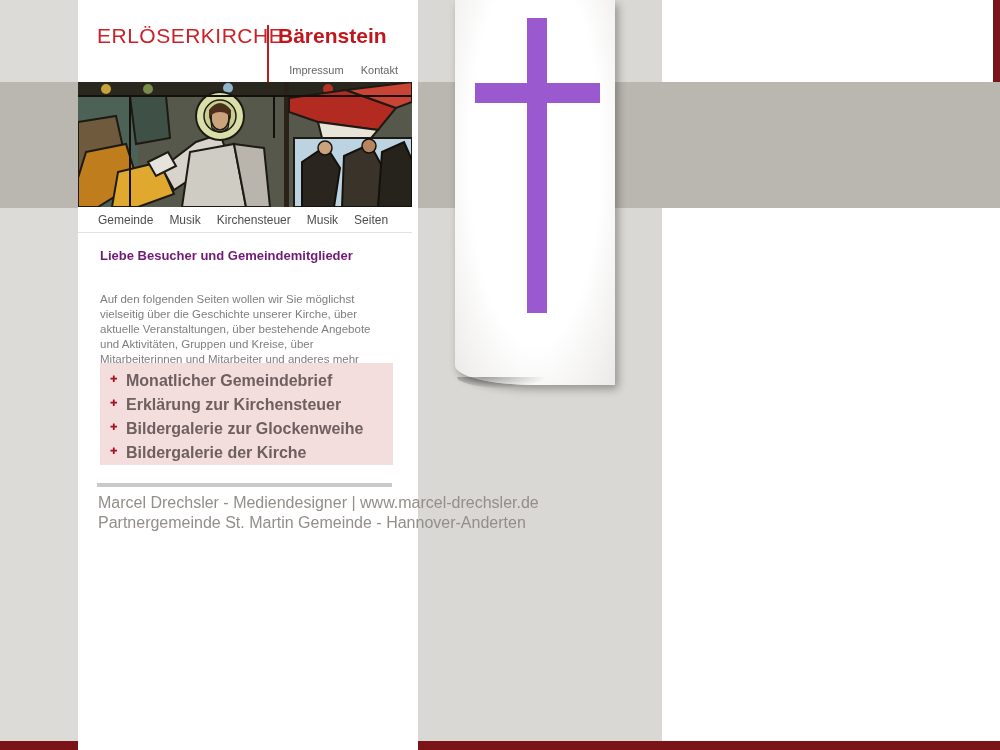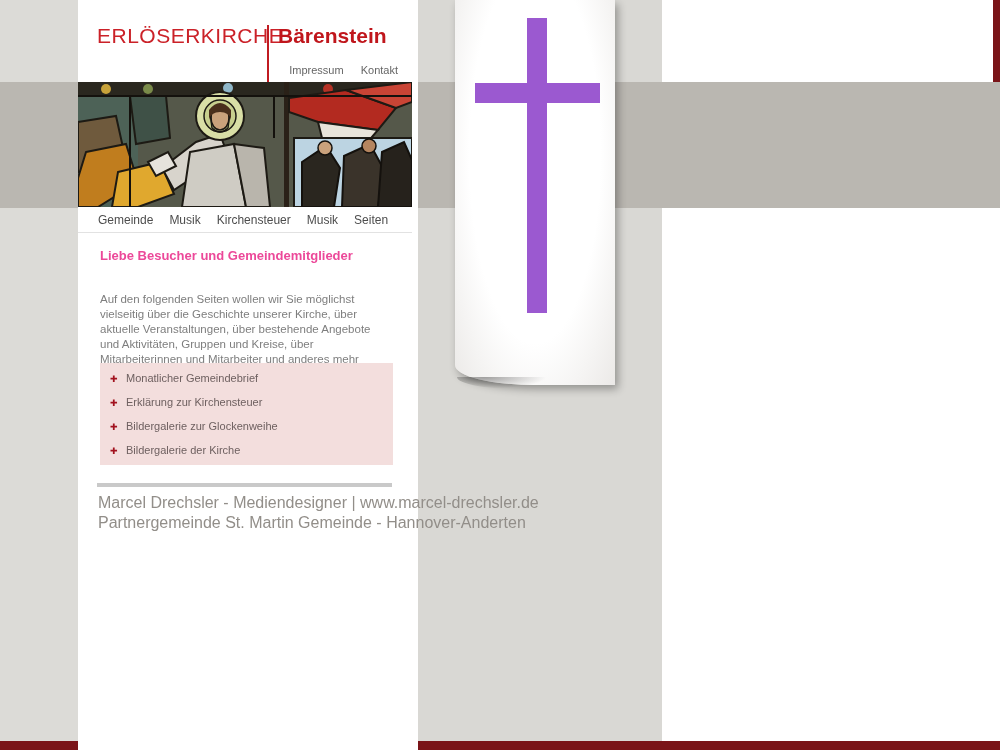--- a/index.html
+++ b/index.html
@@ -31,30 +31,30 @@
   .banner{position:absolute;left:0;top:82px;width:334px;height:125px;overflow:hidden;background:#55584a;}
   .banner svg{display:block;}
 
   
   .nav{position:absolute;left:0;top:207px;width:334px;height:26px;background:#fff;
        border-bottom:1px solid #e2e2e2;display:flex;align-items:center;padding-left:20px;box-sizing:border-box;}
   .nav-item{font-size:12px;color:#4d4d4d;margin-right:16px;cursor:pointer;}
 
   
   .heading{position:absolute;left:22px;top:247px;width:300px;
-           font-size:13px;font-weight:bold;color:#ec4899;line-height:18px;}
+           font-size:13px;font-weight:bold;color:#701a75;line-height:18px;}
   .intro{position:absolute;left:22px;top:292px;width:282px;
          font-size:11.5px;color:#7e7e7e;line-height:15px;}
 
   
   .quickbox{position:absolute;left:22px;top:363px;width:293px;height:102px;
             background:#f3dedd;box-sizing:border-box;padding-top:9px;}
   .quick-item{display:flex;align-items:flex-start;padding:0 0 0 10px;height:24px;cursor:pointer;}
   .quick-bullet{color:#a2121f;font-size:9px;width:16px;flex:0 0 16px;padding-top:2px;}
-  .quick-label{font-size:11px;font-weight:normal;color:#6e6060;}
+  .quick-label{font-size:16px;font-weight:bold;color:#6e6060;}
 
   
   .footer-bar{position:absolute;left:19px;top:483px;width:295px;height:4px;background:#c9c9c9;}
   .footer-line{position:absolute;left:20px;font-size:16px;color:#928e89;white-space:nowrap;}
   .footer-line.l1{top:494px;}
   .footer-line.l2{top:514px;}
 
   
   .paper{position:absolute;left:455px;top:0;width:160px;height:385px;
          background:radial-gradient(ellipse at 50% 40%, #ffffff 58%, #ebe9e7 100%);

